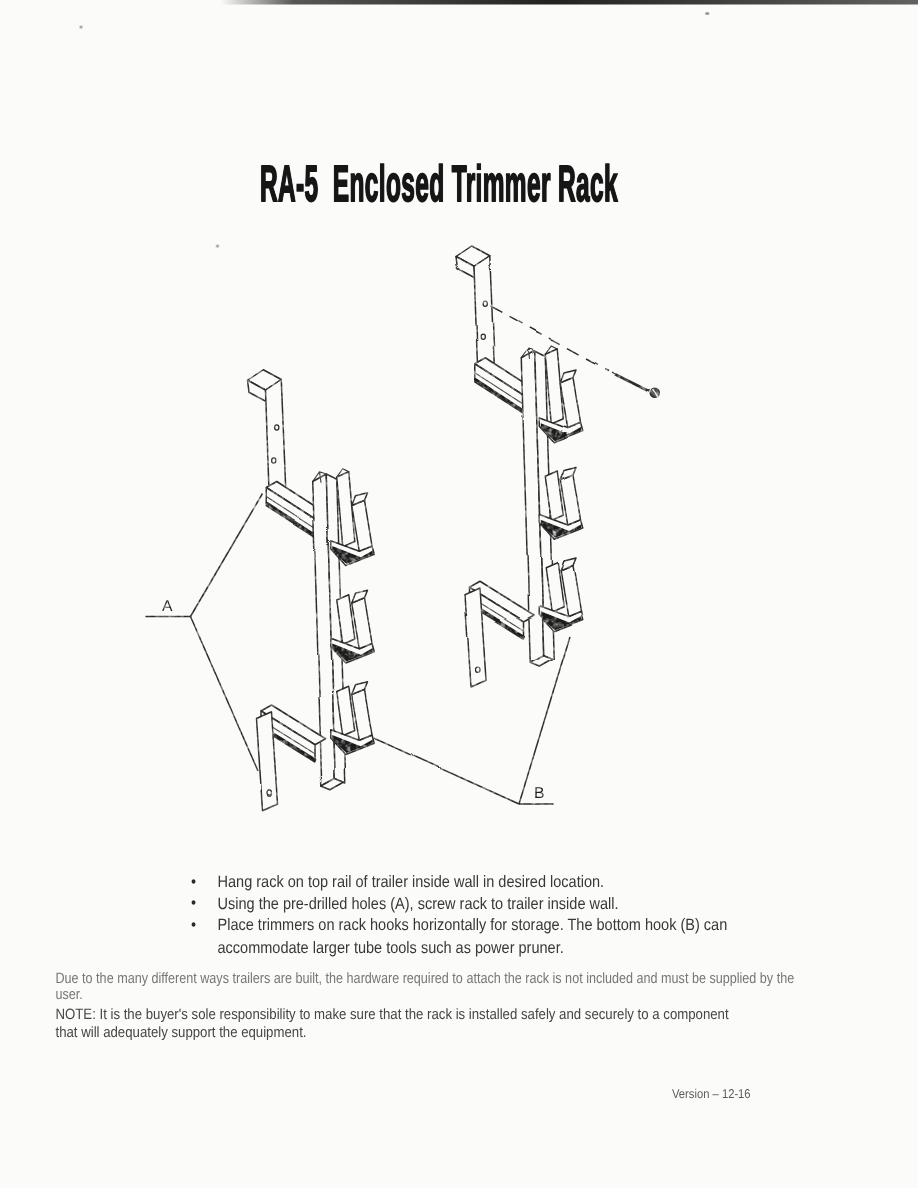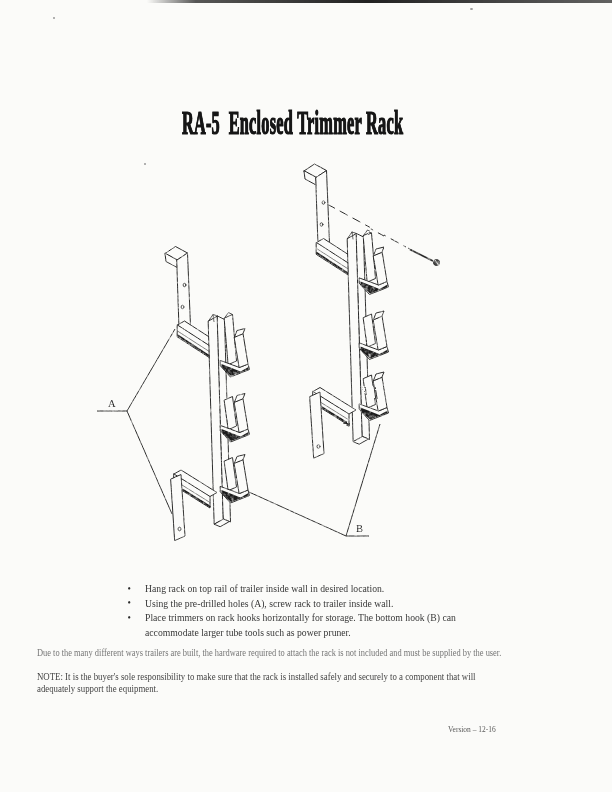--- a/index.html
+++ b/index.html
@@ -1,17 +1,17 @@
 <!DOCTYPE html>
 <html><head>
 <meta charset="utf-8">
 <style>
   html,body{margin:0;padding:0;}
   body{width:612px;height:792px;background:#fbfbf9;font-family:"Liberation Sans",sans-serif;position:relative;overflow:hidden;}
-  .page{position:absolute;inset:0;font-family:Liberation Serif, serif;}
+  .page{position:absolute;inset:0;}
   .top-edge{position:absolute;top:0;left:0;width:612px;height:3px;
     background:linear-gradient(90deg, rgba(0,0,0,0) 0%, rgba(0,0,0,0) 24%, rgba(45,45,45,.8) 32%, rgba(15,15,15,.92) 60%, rgba(70,70,70,.85) 100%);
     filter:blur(.4px);}
   .title-wrap{position:absolute;top:104px;left:-13px;width:612px;text-align:center;}
   .title{display:inline-block;font-size:34px;font-weight:bold;letter-spacing:.5px;color:#161616;
     transform:scaleX(.48);transform-origin:center;white-space:pre;filter:blur(.4px);
     -webkit-text-stroke:1.2px #161616;
     text-shadow:0 0 .8px #161616;}
   svg.diagram{position:absolute;top:0;left:0;}
   .bullets{position:absolute;left:145px;top:581px;width:396px;margin:0;padding:0;list-style:none;

